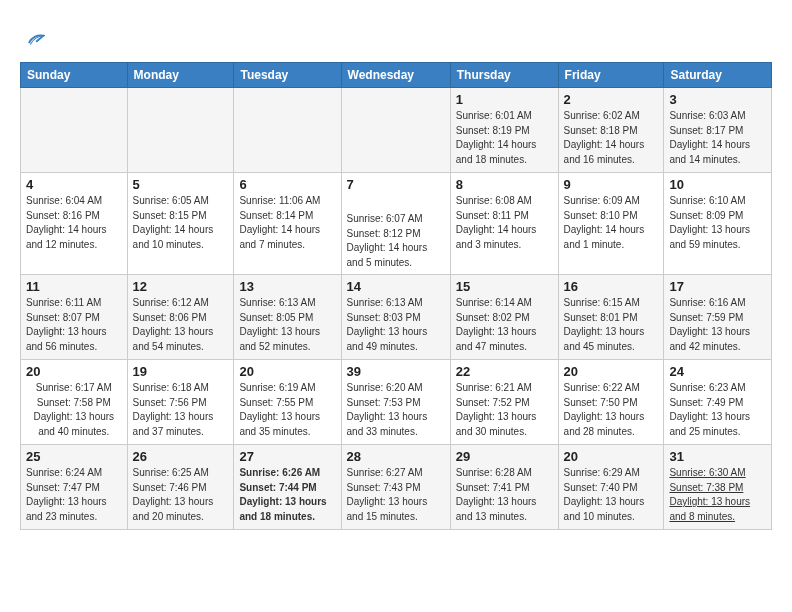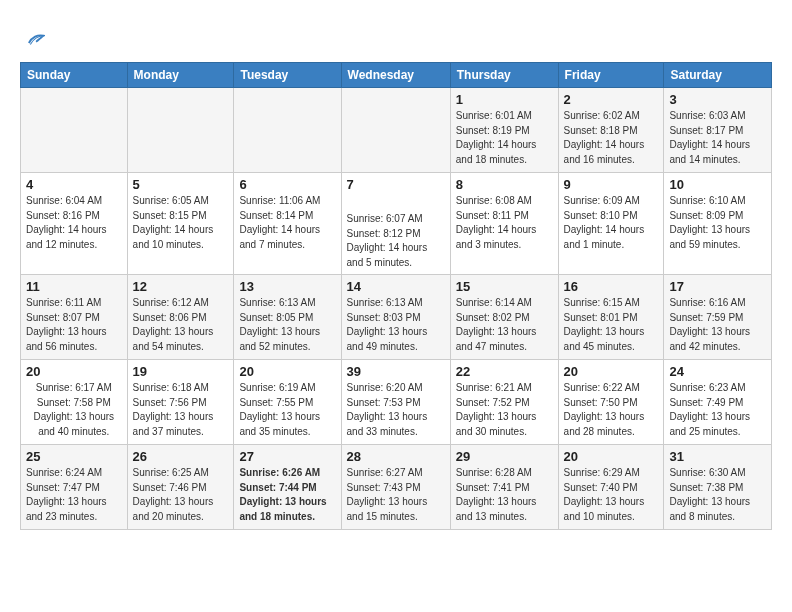--- a/index.html
+++ b/index.html
@@ -359,21 +359,21 @@
           </td>
           <td>
             <span class="day-num">20</span>
             <div class="day-info" style="white-space: pre-line;">Sunrise: 6:29 AM
 Sunset: 7:40 PM
 Daylight: 13 hours
 and 10 minutes.</div>
           </td>
           <td>
             <span class="day-num">31</span>
-            <div class="day-info" style="white-space: pre-line;">Sunrise: 6:30 AM
+            <div class="day-info" style="white-space: pre-line; text-decoration: underline;">Sunrise: 6:30 AM
 Sunset: 7:38 PM
 Daylight: 13 hours
 and 8 minutes.</div>
           </td>
         </tr>
       </tbody>
   </table>
 </div>
 
 </body></html>

